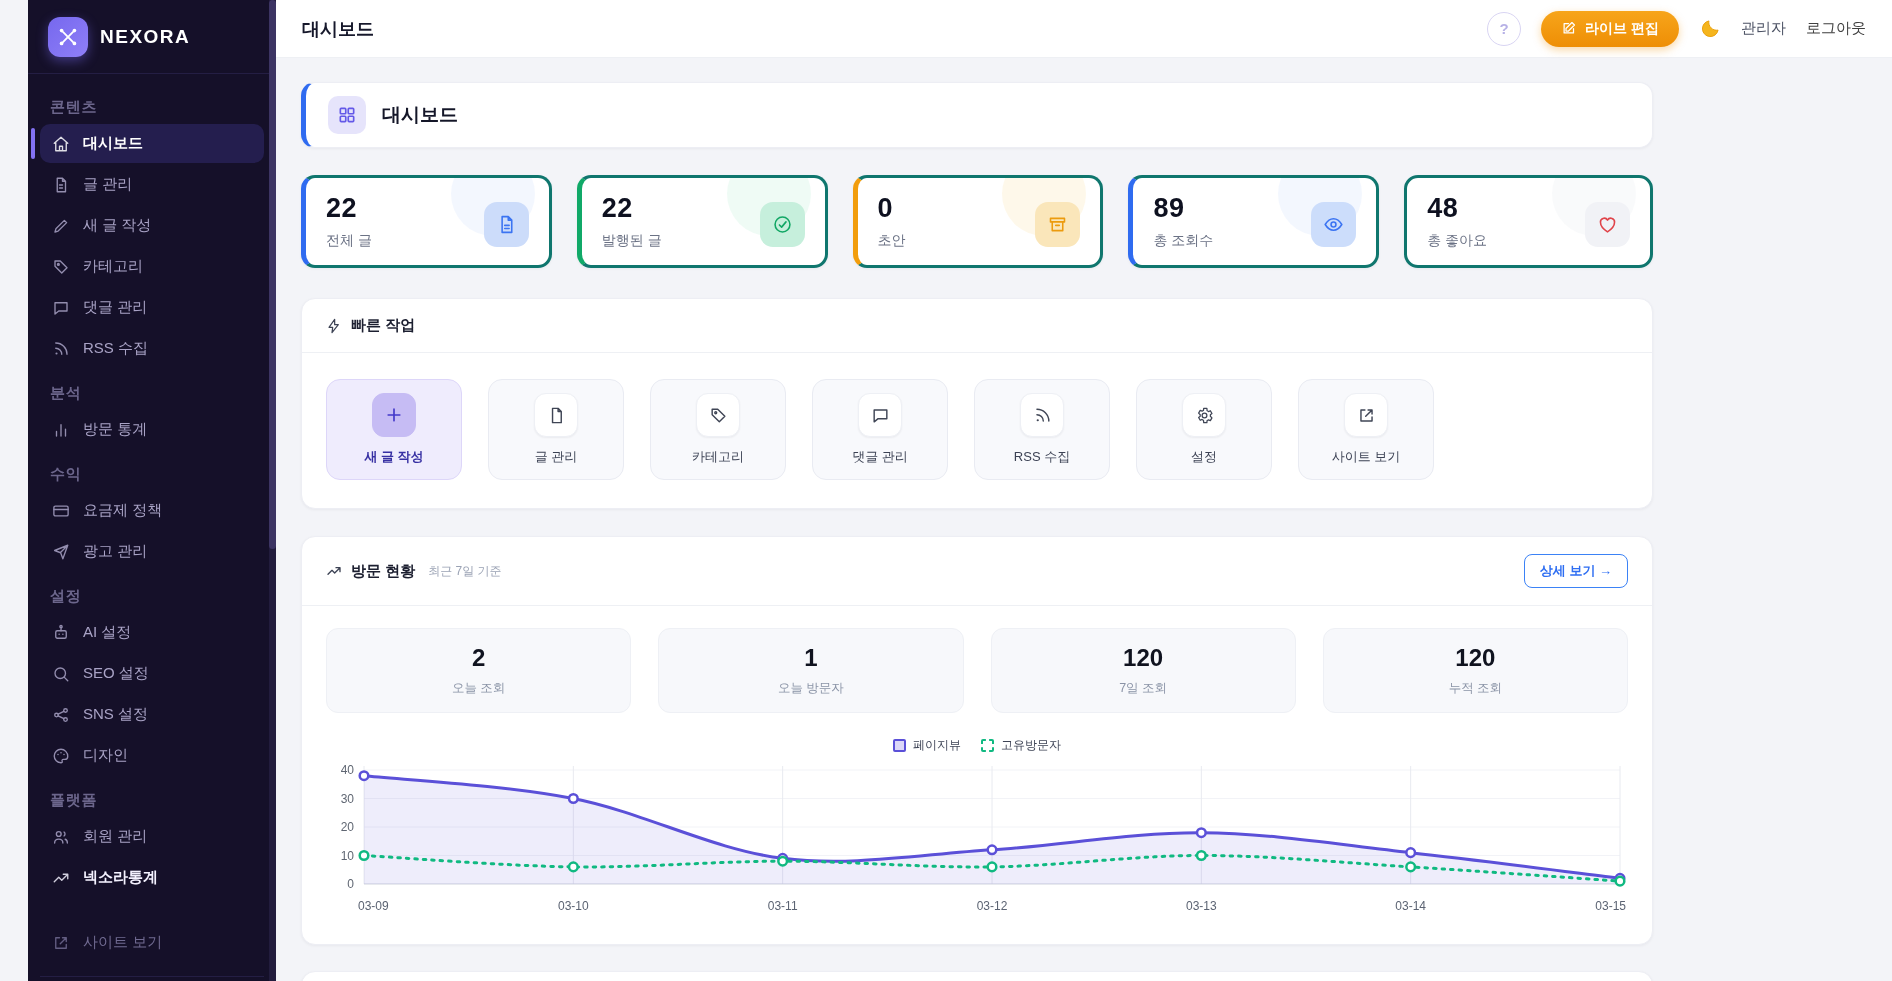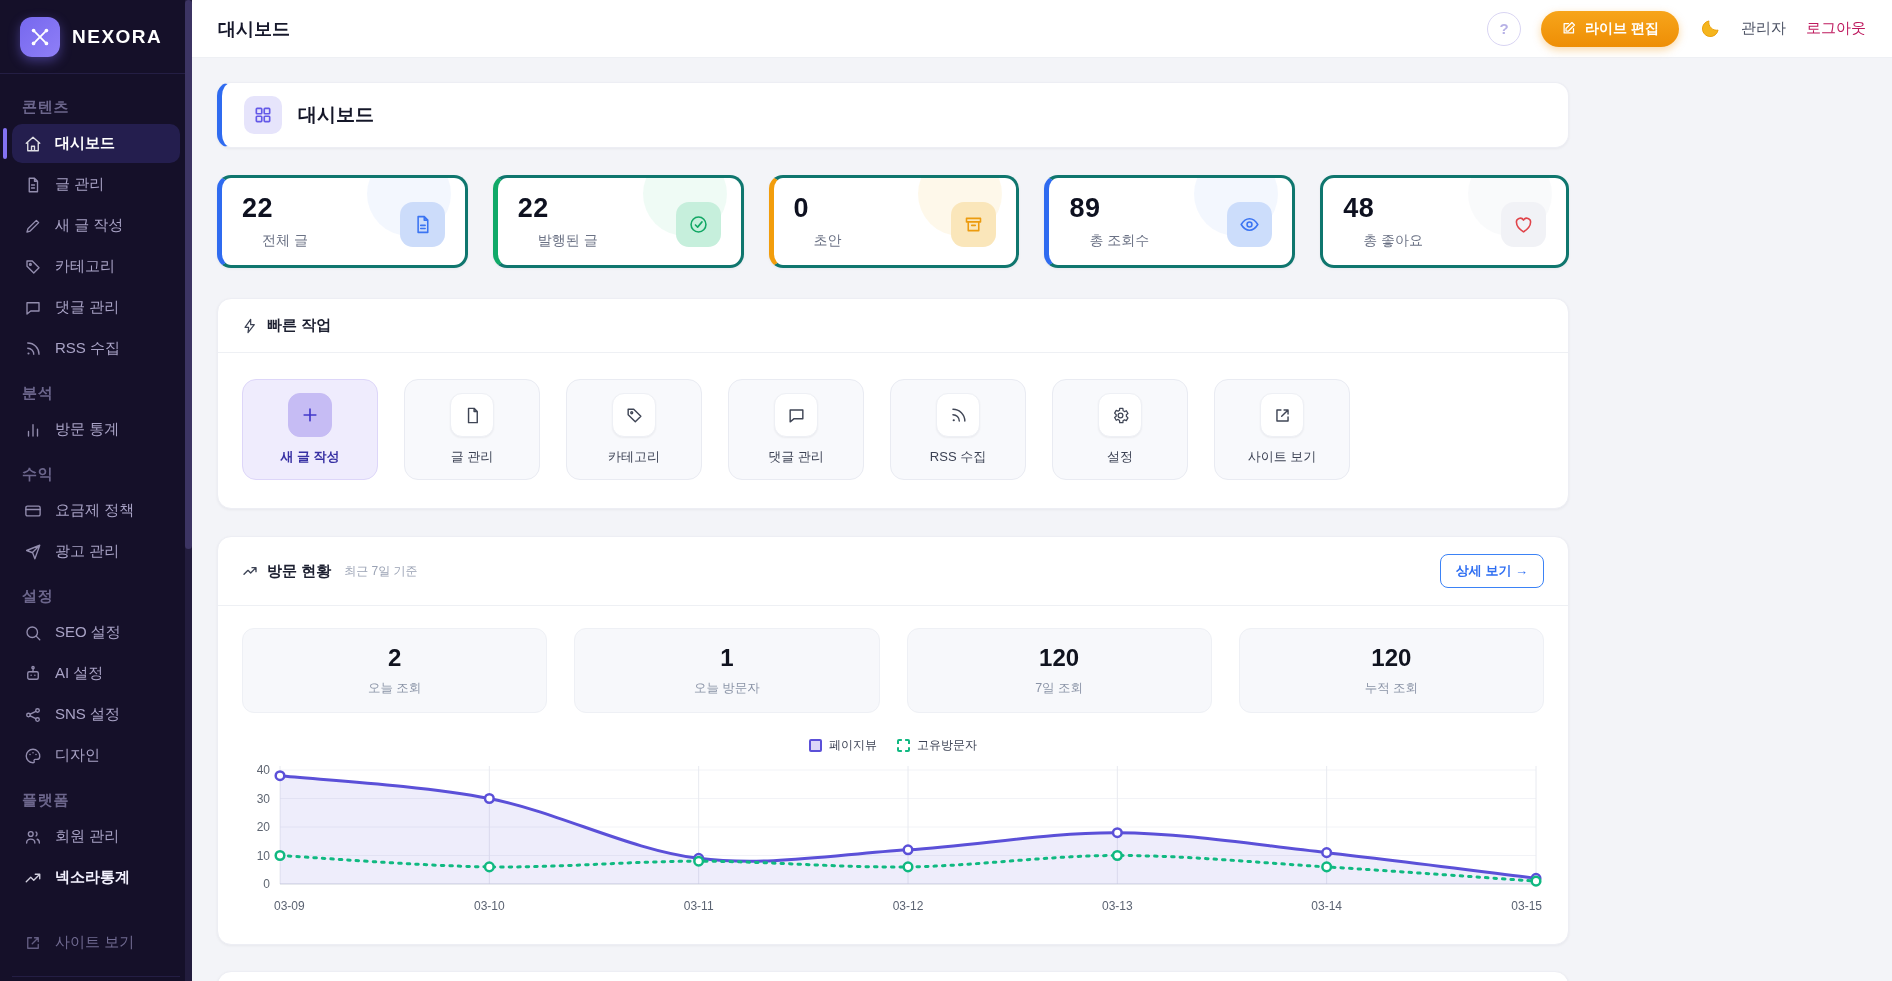--- a/index.html
+++ b/index.html
@@ -1,20 +1,20 @@
 <!DOCTYPE html>
 <html lang="ko"><head>
 <meta charset="utf-8">
 <style>
   * { margin:0; padding:0; box-sizing:border-box; }
   html,body { width:1892px; height:981px; overflow:hidden; }
   body { display:flex; font-family:"Liberation Sans", sans-serif; background:#f3f4f8; color:#1a1d29; }
 
   
-  .sidebar { width:192px; flex-shrink:0; background:#151029; position:relative; height:100%; }
+  .sidebar { width:248px; flex-shrink:0; background:#151029; position:relative; height:100%;margin-left:28px; }
   .sb-scrollbar { position:absolute; top:0; right:0; width:7px; height:100%; background:#221c3d; }
   .sb-thumb { width:7px; height:56%; background:#3c3463; border-radius:4px; }
   .brand { display:flex; align-items:center; gap:12px; padding:16px 20px; height:74px; border-bottom:1px solid #241e44; cursor:pointer; }
   .brand-logo { width:40px; height:40px; border-radius:12px; background:linear-gradient(135deg,#7668ee,#8f7ff7); display:grid; place-items:center; box-shadow:0 4px 12px rgba(118,104,238,.45); }
   .brand-name { color:#ffffff; font-weight:bold; font-size:19px; letter-spacing:1.5px; }
   .nav { padding:8px 12px 0; }
   .sec-label { font-size:15px; font-weight:bold; color:#6c668c; letter-spacing:.8px; margin:16px 10px 7px; }
   .nav-item { display:flex; align-items:center; gap:13px; padding:10px 12px; margin:2px 0; border-radius:10px; font-size:15px; color:#a9a3c6; cursor:pointer; position:relative; }
   .nav-item svg { flex-shrink:0; opacity:.85; }
   .nav-item.active { background:#241e4e; color:#ffffff; font-weight:bold; }
@@ -25,42 +25,42 @@
 
   
   .main { flex:1; display:flex; flex-direction:column; height:100%; overflow:hidden; }
   .topbar { height:58px; background:#ffffff; border-bottom:1px solid #eef0f4; display:flex; align-items:center; padding:0 26px; flex-shrink:0; }
   .topbar-title { font-size:18px; font-weight:bold; color:#16182b; }
   .topbar-right { margin-left:auto; display:flex; align-items:center; gap:20px; }
   .help-btn { width:34px; height:34px; border-radius:50%; border:1.5px solid #d9d5f3; color:#b7b1e6; display:grid; place-items:center; font-size:15px; font-weight:bold; background:#fff; cursor:pointer; }
   .live-edit-btn { display:flex; align-items:center; gap:9px; background:linear-gradient(180deg,#f7a51b,#ee8e05); color:#fff; font-weight:bold; font-size:14px; border:none; border-radius:999px; padding:9px 20px; cursor:pointer; box-shadow:0 3px 8px rgba(238,142,5,.35);justify-content:center; }
   .theme-toggle { cursor:pointer; display:grid; place-items:center; }
   .topbar-link { font-size:15px; color:#4b5163; cursor:pointer; }
-  .topbar-link.strong { color:#be185d; }
+  .topbar-link.strong { color:#404040; }
 
   .content { flex:1; overflow:hidden; padding:24px 0 0 25px; }
   .card { background:#ffffff; border:1px solid #edeef4; border-radius:14px; box-shadow:0 1px 3px rgba(16,24,40,.05); width:1352px; }
 
   
   .page-head { height:66px; display:flex; align-items:center; gap:16px; padding:0 22px; border-left:5px solid #2f6bf0; margin-bottom:27px; }
   .page-head-ico { width:38px; height:38px; border-radius:10px; background:#e6e4fb; display:grid; place-items:center; }
   .page-head-title { font-size:19px; font-weight:bold; color:#141628; }
 
   
   .stats-row { display:flex; gap:25px; width:1352px; margin-bottom:30px; }
   .stat-card { flex:1; height:93px; background:#fff; border:3px solid #0f766e; border-radius:14px; box-shadow:0 1px 3px rgba(16,24,40,.05); position:relative; padding:15px 20px; overflow:hidden; cursor:pointer; }
   .stat-card::after { content:""; position:absolute; width:84px; height:84px; border-radius:50%; top:-26px; right:14px; background:var(--tint); opacity:.55; }
   .stat-card .badge { position:absolute; top:24px; right:20px; width:45px; height:45px; border-radius:13px; background:var(--badge); display:grid; place-items:center; z-index:2; }
   .stat-card.b-blue  { border-left:5px solid #2f6bf0; --tint:#e9f0fd; --badge:#ccdcfa; }
   .stat-card.b-green { border-left:5px solid #10a968; --tint:#e2f7ec; --badge:#c6efdc; }
   .stat-card.b-amber { border-left:5px solid #f29d0c; --tint:#fdf3d9; --badge:#fae6ba; }
   .stat-card.b-blue2 { border-left:5px solid #2f6bf0; --tint:#eaf1fd; --badge:#ccddfb; }
   .stat-card.b-plain { --tint:#f4f5f8; --badge:#f1f2f6; }
   .stat-value { font-size:27px; font-weight:800; color:#0e1120; letter-spacing:.5px; }
-  .stat-label { font-size:14px; color:#6b7285; margin-top:8px;margin-left:20px; }
+  .stat-label { font-size:14px; color:#6b7285; margin-top:8px; }
 
   
   .qa-card { margin-bottom:27px; }
   .card-hd { display:flex; align-items:center; gap:9px; padding:17px 24px; border-bottom:1px solid #eef0f4; }
   .card-hd-title { font-size:15px; font-weight:bold; color:#1c1f30; }
   .card-hd-sub { font-size:12px; color:#9aa2b4; margin-left:4px;text-align:right; }
   .card-hd .spacer { margin-left:auto; }
   .outline-btn { background:#fff; border:1.5px solid #3b82f6; color:#2e6ef2; font-size:13px; font-weight:bold; border-radius:8px; padding:7px 15px; cursor:pointer; white-space:nowrap; }
   .qa-body { display:flex; gap:26px; padding:26px 24px 28px; }
   .qa-tile { width:136px; height:101px; border:1px solid #e9ebf2; background:#f8f9fc; border-radius:14px; display:flex; flex-direction:column; align-items:center; justify-content:center; gap:11px; cursor:pointer; }
@@ -164,33 +164,33 @@
     <div class="nav-item">
       <svg width="18" height="18" viewBox="0 0 24 24" fill="none" stroke="currentColor" stroke-width="1.8" stroke-linecap="round" stroke-linejoin="round">
           <path d="M21 3 11 13M21 3l-6.5 18-3-8-8-3z"></path>
         </svg>
       <span>광고 관리</span>
     </div>
 
     <div class="sec-label">설정</div>
     <div class="nav-item">
       <svg width="18" height="18" viewBox="0 0 24 24" fill="none" stroke="currentColor" stroke-width="1.8" stroke-linecap="round">
-          <circle cx="11" cy="11" r="7"></circle>
-          <path d="M16.5 16.5 21 21"></path>
-        </svg>
-      <span>SEO 설정</span>
-    </div>
-    <div class="nav-item">
-      <svg width="18" height="18" viewBox="0 0 24 24" fill="none" stroke="currentColor" stroke-width="1.8" stroke-linecap="round">
           <rect x="5" y="9" width="14" height="10" rx="2"></rect>
           <path d="M12 5v4M12 5a1.5 1.5 0 110-3 1.5 1.5 0 010 3z"></path>
           <circle cx="9.5" cy="13.5" r="1" fill="currentColor" stroke="none"></circle>
           <circle cx="14.5" cy="13.5" r="1" fill="currentColor" stroke="none"></circle>
         </svg>
       <span>AI 설정</span>
+    </div>
+    <div class="nav-item">
+      <svg width="18" height="18" viewBox="0 0 24 24" fill="none" stroke="currentColor" stroke-width="1.8" stroke-linecap="round">
+          <circle cx="11" cy="11" r="7"></circle>
+          <path d="M16.5 16.5 21 21"></path>
+        </svg>
+      <span>SEO 설정</span>
     </div>
     <div class="nav-item">
       <svg width="18" height="18" viewBox="0 0 24 24" fill="none" stroke="currentColor" stroke-width="1.8" stroke-linecap="round">
           <circle cx="6" cy="12" r="2.4"></circle>
           <circle cx="18" cy="6" r="2.4"></circle>
           <circle cx="18" cy="18" r="2.4"></circle>
           <path d="M8.2 10.9 15.8 7.1M8.2 13.1l7.6 3.8"></path>
         </svg>
       <span>SNS 설정</span>
     </div>

